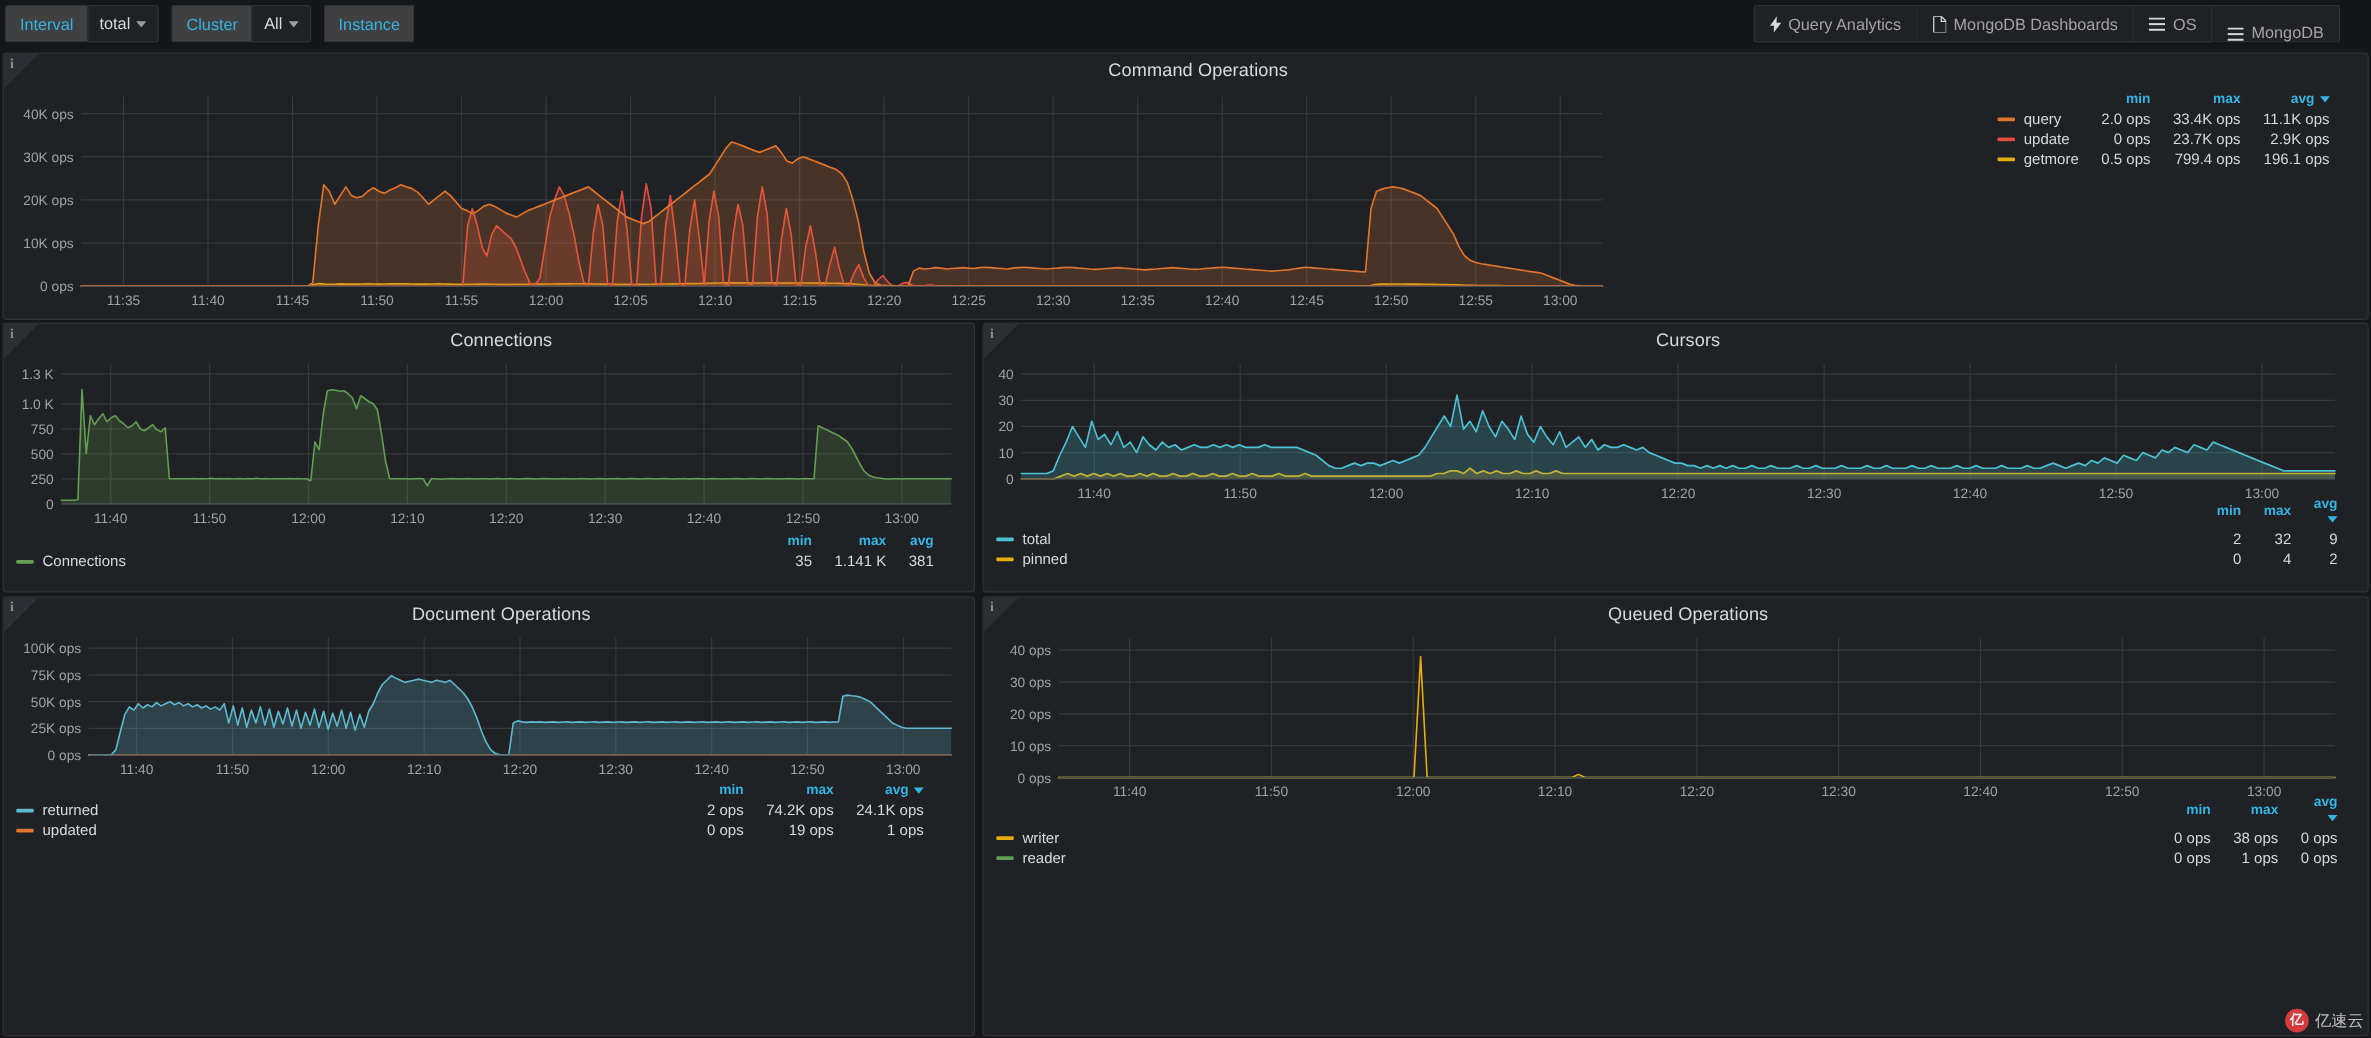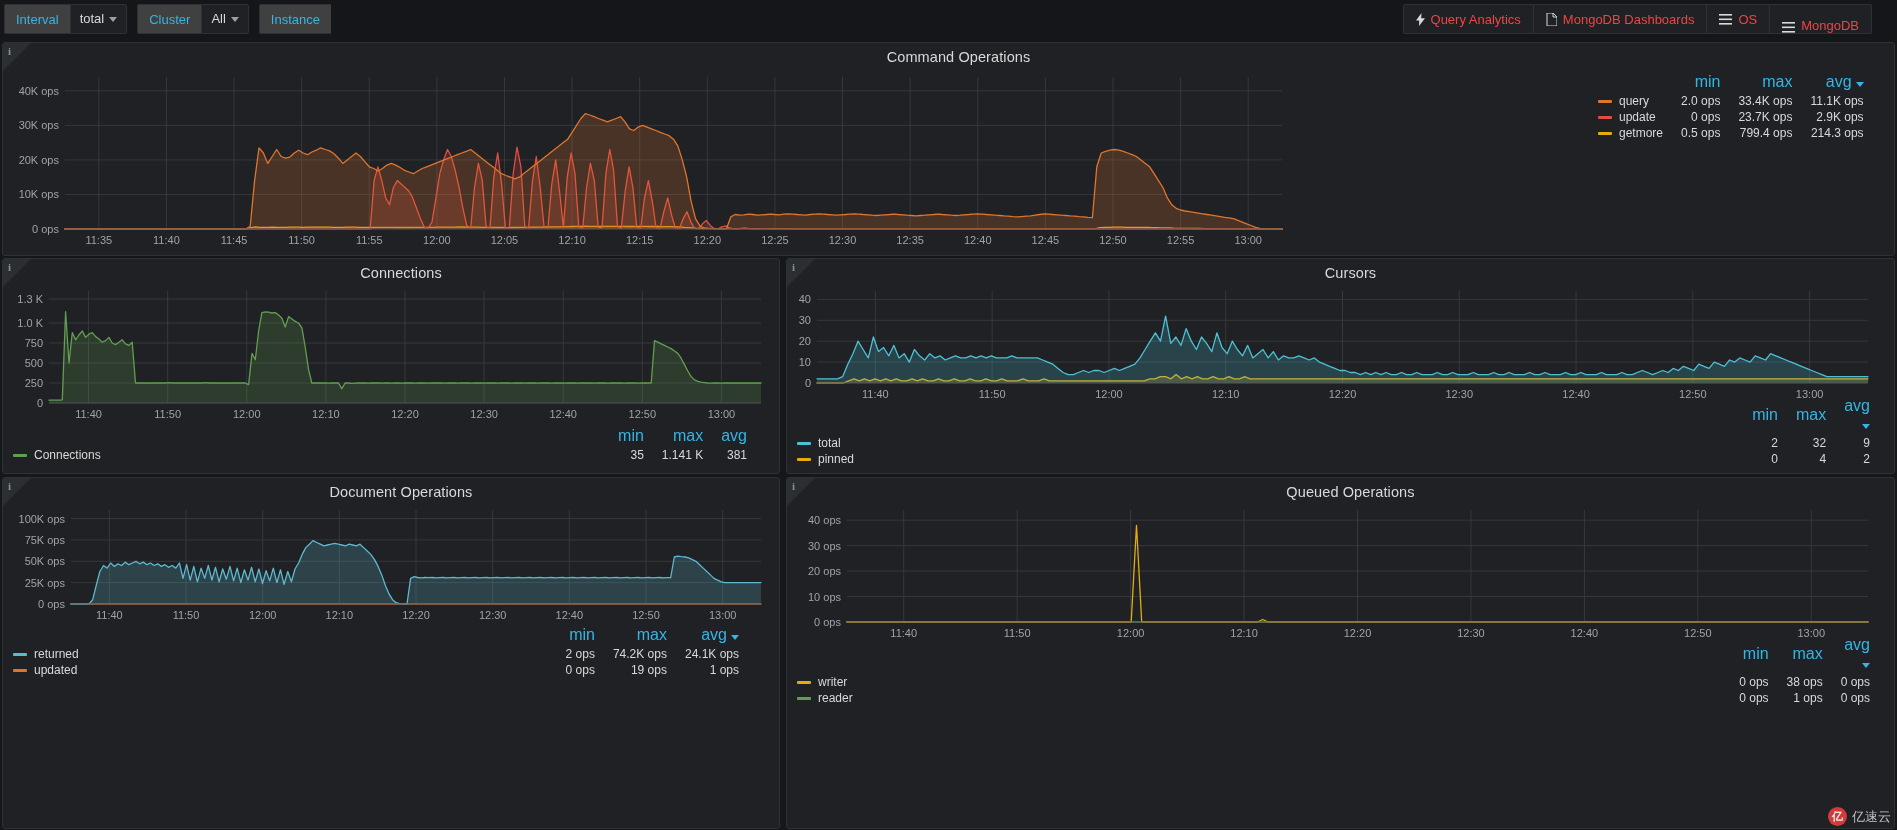--- a/index.html
+++ b/index.html
@@ -71,21 +71,21 @@
     vertical-align: middle;
     border-radius: 1px;
   }
   .nav-right {
     margin-left: auto;
     display: flex; align-items: center;
   }
   .nav-btn {
     background: #1f2124;
     border: 1px solid #2c3235;
-    color: #ef4444;
+    color: #a3a3a3;
     font-size: 13px;
     height: 30px;
     padding: 0 12px;
     display: flex; align-items: center; gap: 6px;
     margin-left: 0;
     border-radius: 0;
     cursor: pointer;
     white-space: nowrap;
   }
   .nav-btn + .nav-btn { border-left: none; }
@@ -127,21 +127,21 @@
   svg { display: block; }
   .gl { stroke: #35393c; stroke-width: 1; }
   .axtxt { fill: #9fa3a7; font-size: 11px; font-family: "Liberation Sans", sans-serif; }
   .axtxt-r { text-anchor: end; }
   .axtxt-c { text-anchor: middle; }
 
   
   .legend { font-size: 12px; color: #d8d9da; }
   .legend table { border-collapse: collapse; }
   .legend th {
-    color: #33b5e5; font-weight: normal; font-size: 16px;
+    color: #33b5e5; font-weight: bold; font-size: 11px;
     text-align: right; padding: 0 0 2px 18px;
   }
   .legend td { padding: 1px 0 1px 18px; text-align: right; white-space: nowrap; margin-top: 28px; }
   .legend td.name { text-align: left; padding-left: 0; color: #d8d9da; }
   .lswatch {
     display: inline-block; width: 14px; height: 3px;
     vertical-align: middle; margin-right: 7px; border-radius: 1px;
   }
   .sortcaret {
     display: inline-block; margin-left: 4px;
@@ -316,21 +316,21 @@
           <tr>
             <td class="name"><span class="lswatch" style="background:#e24d42"></span><span>update</span></td>
             <td>0 ops</td>
             <td>23.7K ops</td>
             <td>2.9K ops</td>
           </tr>
           <tr>
             <td class="name"><span class="lswatch" style="background:#e5ac0e"></span><span>getmore</span></td>
             <td>0.5 ops</td>
             <td>799.4 ops</td>
-            <td>214.3 ops</td>
+            <td>196.1 ops</td>
           </tr>
         </tbody>
     </table>
   </div>
 </div>
 
 <div class="panel" style="left:2px; top:258px; width:778px; height:216px;">
   <div class="info-corner"></div>
   <div class="info-i">i</div>
   <div class="panel-title">Connections</div>

